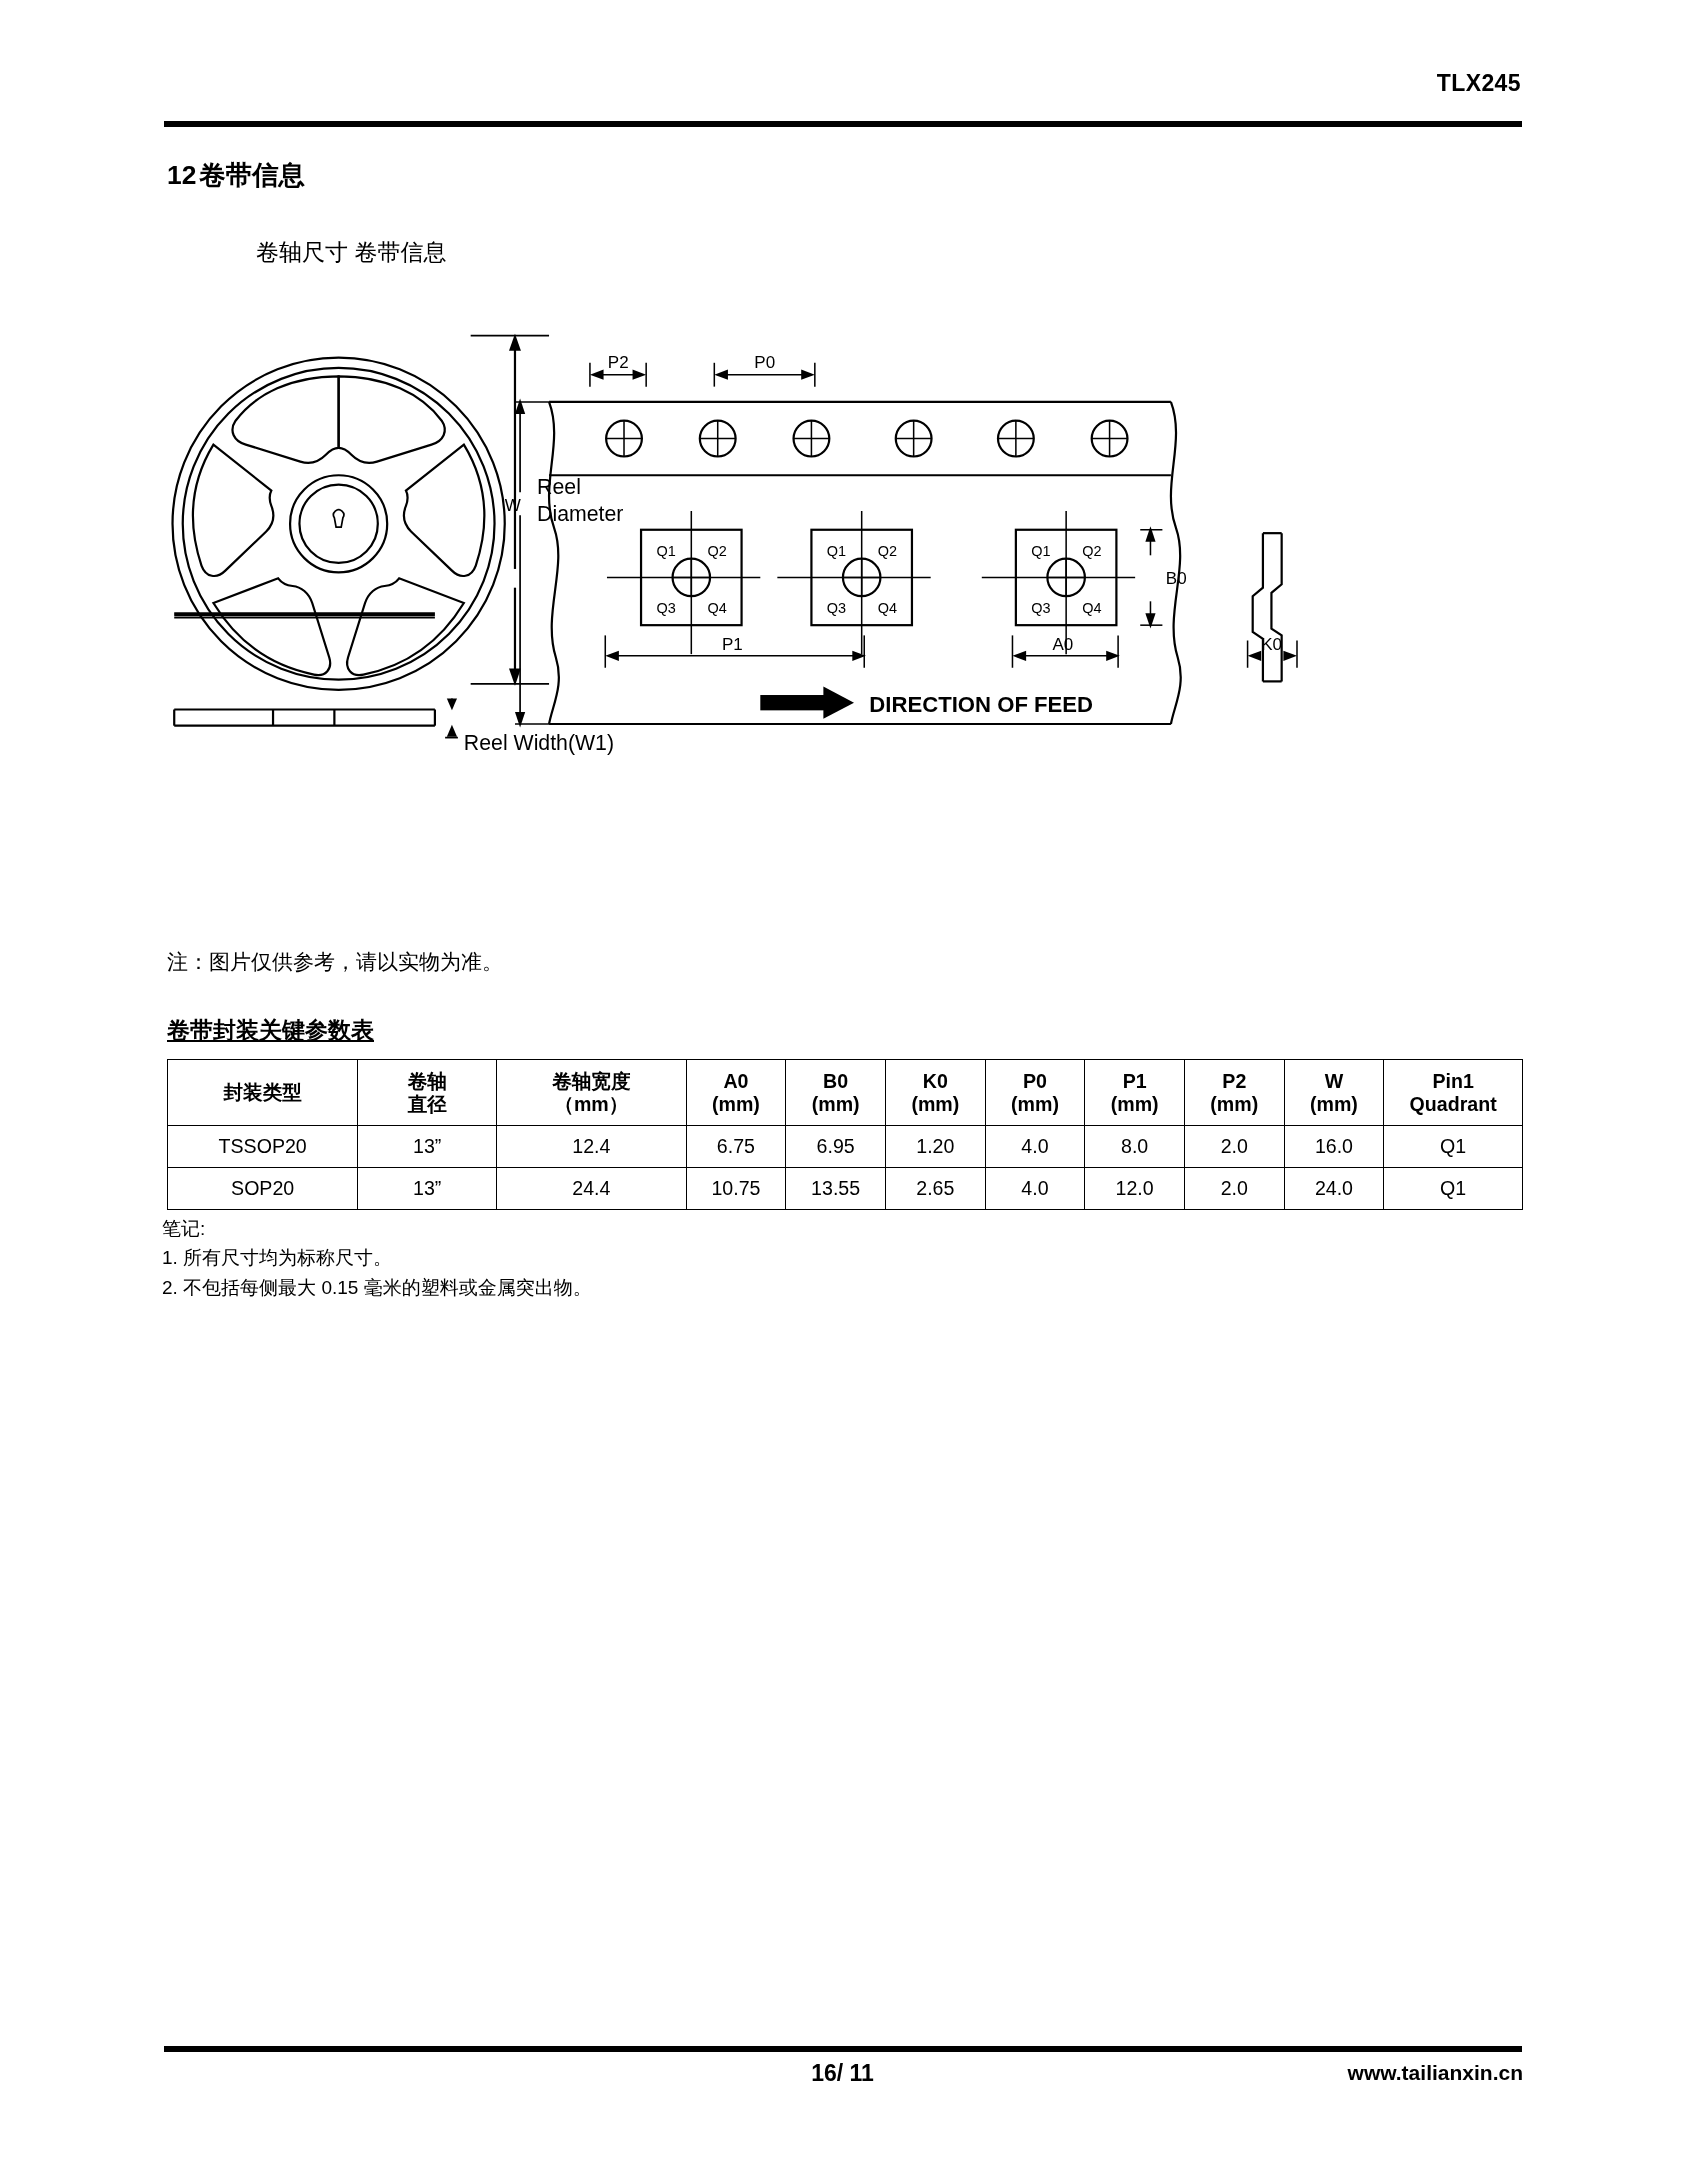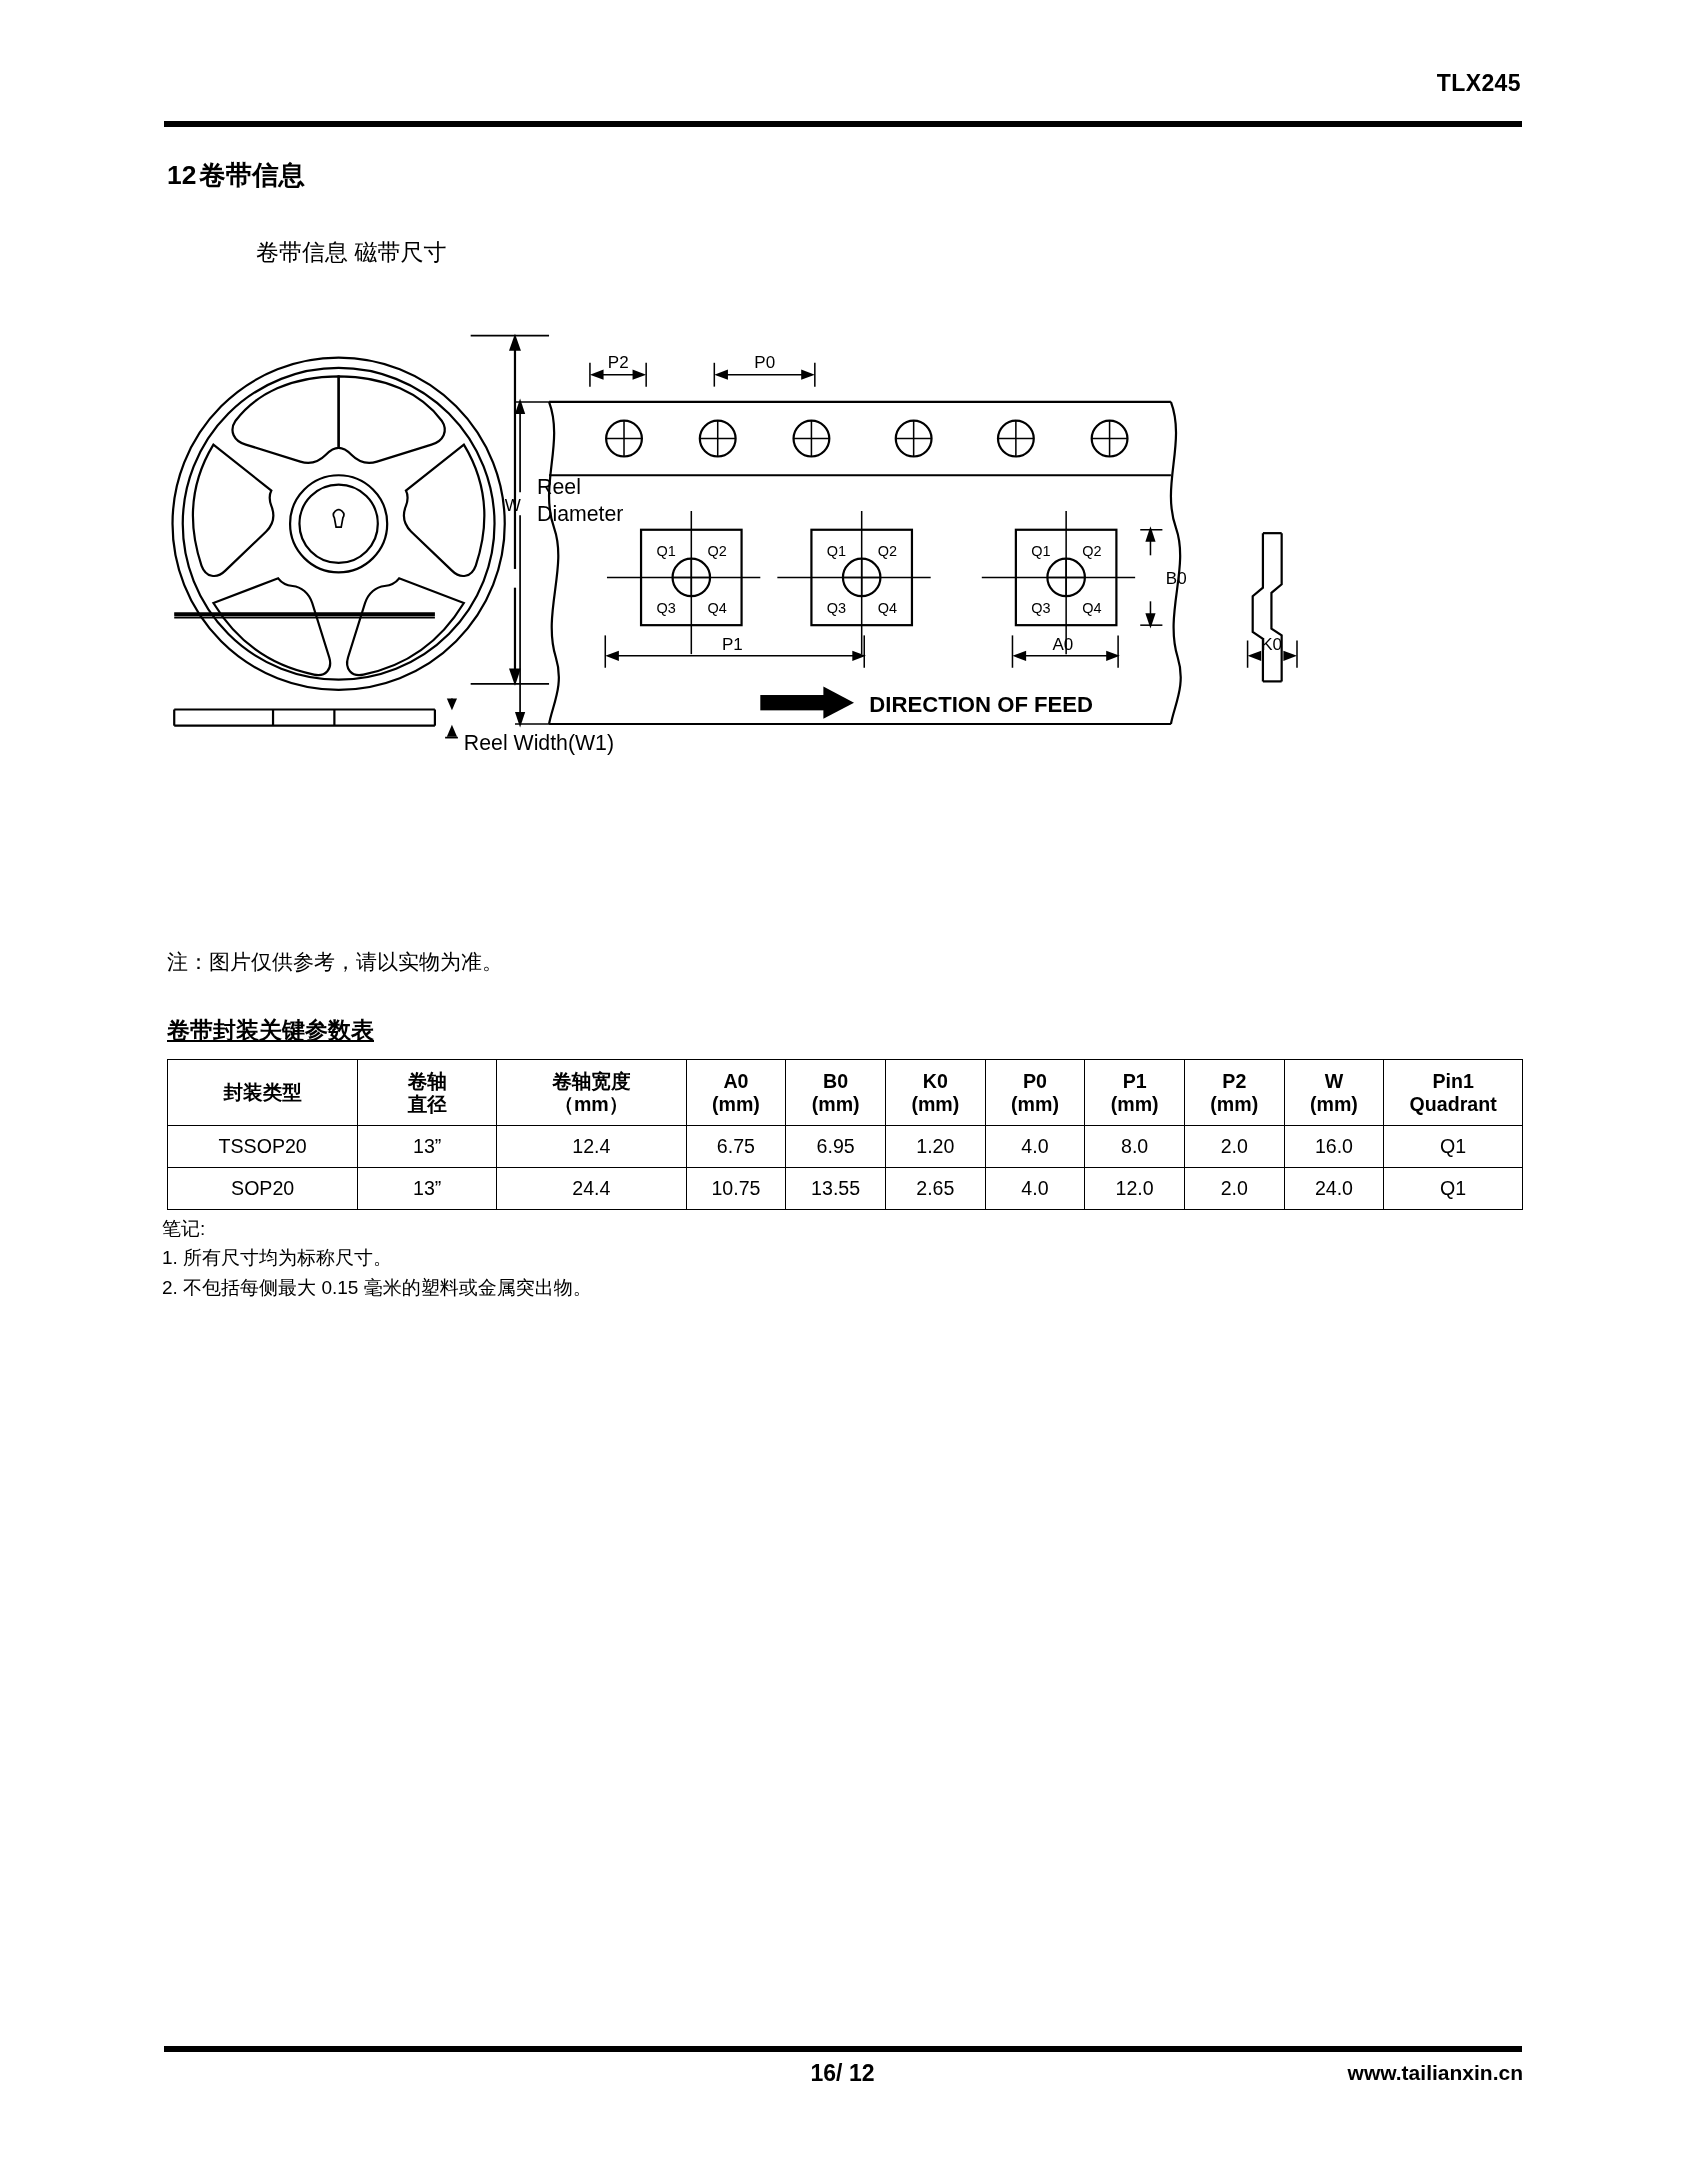--- a/index.html
+++ b/index.html
@@ -162,21 +162,21 @@
 <body>
 
 <div class="page">
 
   <div class="header-title">TLX245</div>
   <div class="header-rule"></div>
 
   <div class="section-heading">
     <span class="num">12</span><span>卷带信息</span>
   </div>
-  <div class="sub-heading">卷带信息 磁带尺寸</div>
+  <div class="sub-heading">卷轴尺寸 卷带信息</div>
 
   <div class="figure">
     <svg width="1363" height="571" viewBox="0 0 1600 670">
       <g fill="none" stroke="#000000" stroke-width="2.6">
 
         <g>
           <circle cx="205" cy="225" r="195"></circle>
           <circle cx="205" cy="225" r="183"></circle>
           <circle cx="205" cy="225" r="57"></circle>
           <circle cx="205" cy="225" r="46"></circle>
@@ -492,17 +492,17 @@
     </tbody>
   </table>
 
   <div class="notes">
     <div>笔记:</div>
     <div>1. 所有尺寸均为标称尺寸。</div>
     <div>2. 不包括每侧最大 0.15 毫米的塑料或金属突出物。</div>
   </div>
 
   <div class="footer-rule"></div>
-  <div class="footer-page">16/ 12</div>
+  <div class="footer-page">16/ 11</div>
   <div class="footer-site">www.tailianxin.cn</div>
 
 </div>
 
 
 </body></html>

